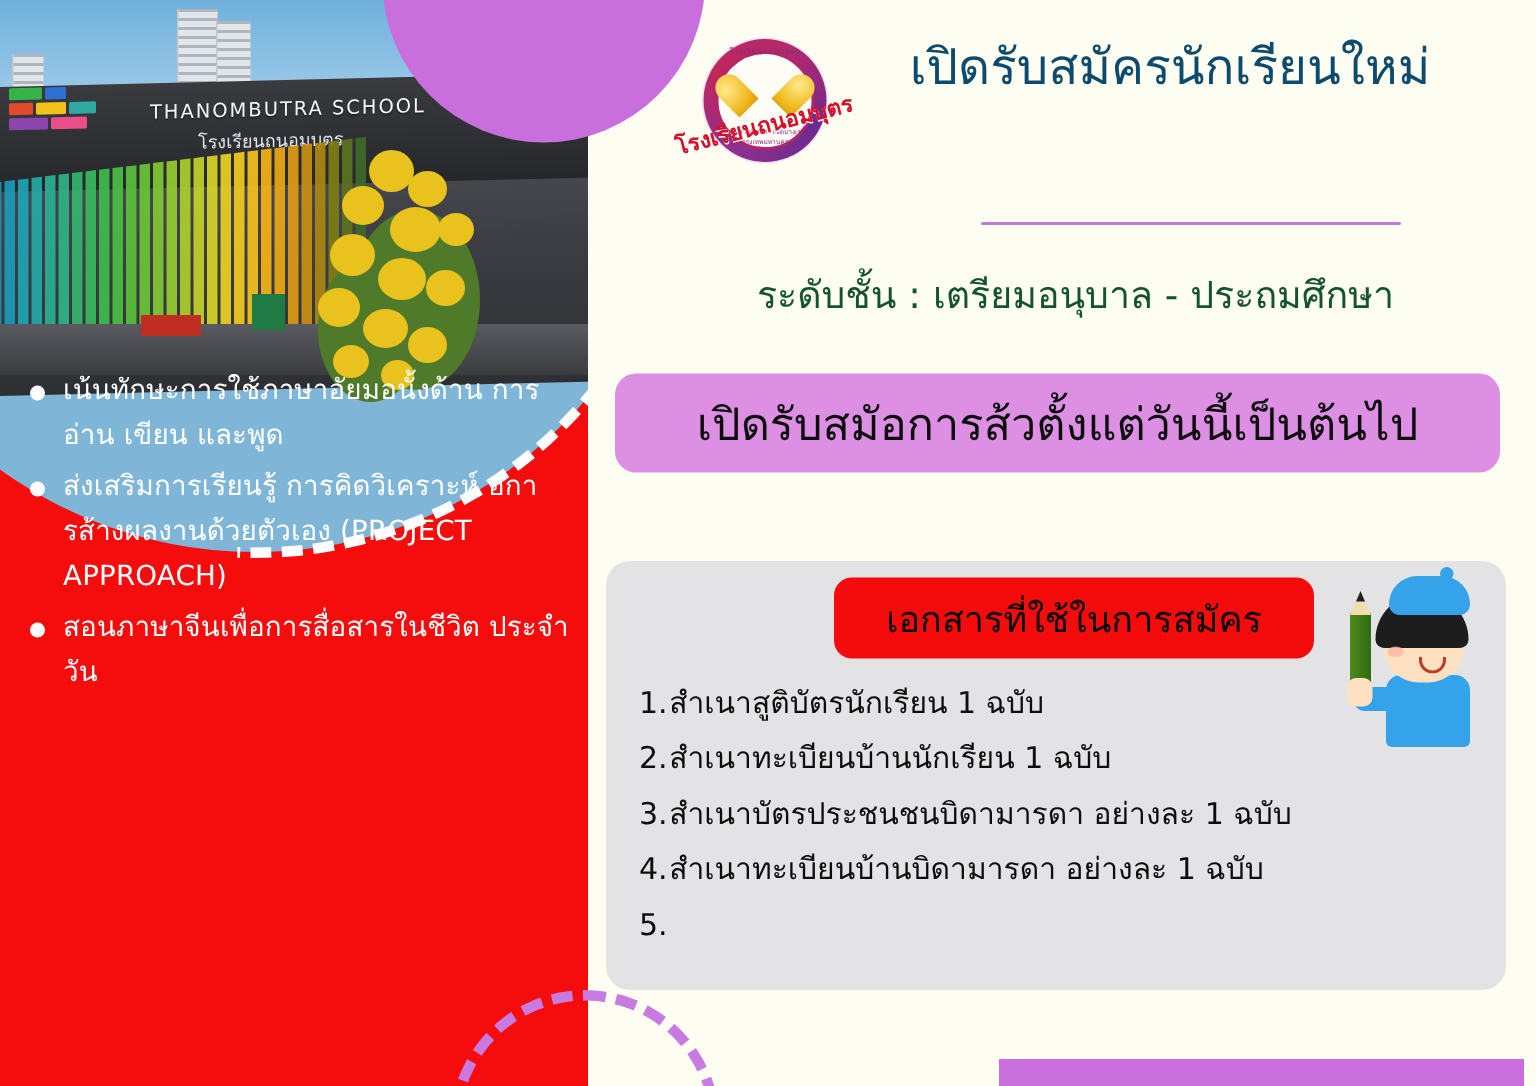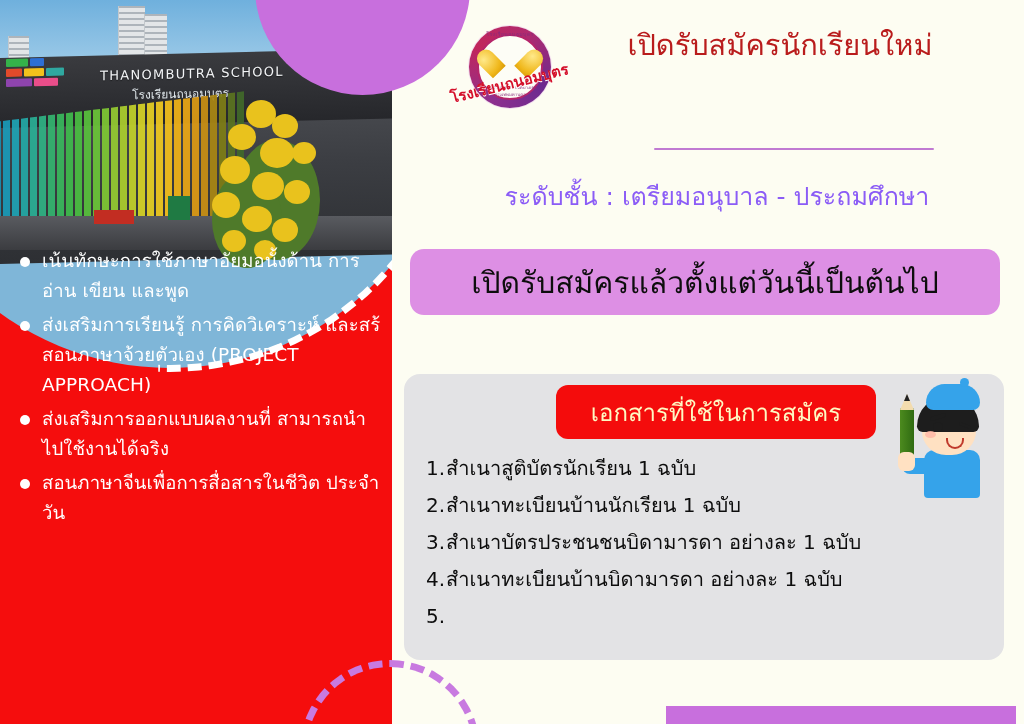--- a/index.html
+++ b/index.html
@@ -272,22 +272,22 @@
   }
 
   .title-block {
     position: absolute;
     left: 560px;
     top: 24px;
     width: 440px;
     text-align: center;
   }
   .title-1 {
-    font-size: 29px;
-    color: #b91c1c;
+    font-size: 33px;
+    color: #0c4a6e;
     line-height: 42px;
     white-space: nowrap;
   }
   .title-2 {
     font-size: 33px;
     color: #101010;
     line-height: 42px;
   }
   .divider {
     position: absolute;
@@ -298,21 +298,21 @@
     background: #c07ad2;
     border-radius: 2px;
   }
   .subtitle {
     position: absolute;
     left: 410px;
     top: 176px;
     width: 614px;
     text-align: center;
     font-size: 25px;
-    color: #8b5cf6;
+    color: #14532d;
   }
 
   
   .open-banner {
     position: absolute;
     left: 410px;
     top: 249px;
     width: 590px;
     height: 66px;
     background: #dd8fe4;
@@ -343,21 +343,21 @@
     top: 11px;
     width: 320px;
     height: 54px;
     background: #f40c0c;
     border-radius: 12px;
     display: flex;
     align-items: center;
     justify-content: center;
   }
   .docs-title span {
-    color: #fef9c3;
+    color: #000000;
     font-size: 24px;
     white-space: nowrap;
   }
   .docs-list {
     position: absolute;
     left: 22px;
     top: 76px;
     width: 560px;
   }
   .doc-item {
@@ -580,25 +580,21 @@
 
     <div class="dash-arc-white"></div>
 
     <div class="bullet-list">
       <div class="bullet-row">
         <div class="bullet-dot"></div>
         <div class="bullet-text">เน้นทักษะการใช้ภาษาอัยมอนั้งด้าน การอ่าน เขียน และพูด</div>
       </div>
       <div class="bullet-row">
         <div class="bullet-dot"></div>
-        <div class="bullet-text">ส่งเสริมการเรียนรู้ การคิดวิเคราะห์ และสร้สอนภาษาจ้วยตัวเอง (PROJECT APPROACH)</div>
-      </div>
-      <div class="bullet-row">
-        <div class="bullet-dot"></div>
-        <div class="bullet-text">ส่งเสริมการออกแบบผลงานที่ สามารถนำไปใช้งานได้จริง</div>
+        <div class="bullet-text">ส่งเสริมการเรียนรู้ การคิดวิเคราะห์ อการส้างผลงานด้วยตัวเอง (PROJECT APPROACH)</div>
       </div>
       <div class="bullet-row">
         <div class="bullet-dot"></div>
         <div class="bullet-text">สอนภาษาจีนเพื่อการสื่อสารในชีวิต ประจำวัน</div>
       </div>
     </div>
   </div>
 
   <div class="dash-arc-purple"></div>
   <div class="purple-circle"></div>
@@ -614,21 +610,21 @@
     <div class="logo-curve-text">โรงเรียนถนอมบุตร</div>
   </div>
 
   <div class="title-block">
     <div class="title-1">เปิดรับสมัครนักเรียนใหม่</div>
   </div>
   <div class="divider"></div>
   <div class="subtitle">ระดับชั้น : เตรียมอนุบาล - ประถมศึกษา</div>
 
   <div class="open-banner">
-    <div class="open-banner-text">เปิดรับสมัครแล้วตั้งแต่วันนี้เป็นต้นไป</div>
+    <div class="open-banner-text">เปิดรับสมัอการส้วตั้งแต่วันนี้เป็นต้นไป</div>
   </div>
 
   <div class="docs-panel">
     <div class="docs-title">
       <span>เอกสารที่ใช้ในการสมัคร</span>
     </div>
 
     <div class="mascot">
       <div class="m-pencil-body"></div>
       <div class="m-pencil-tip"></div>

